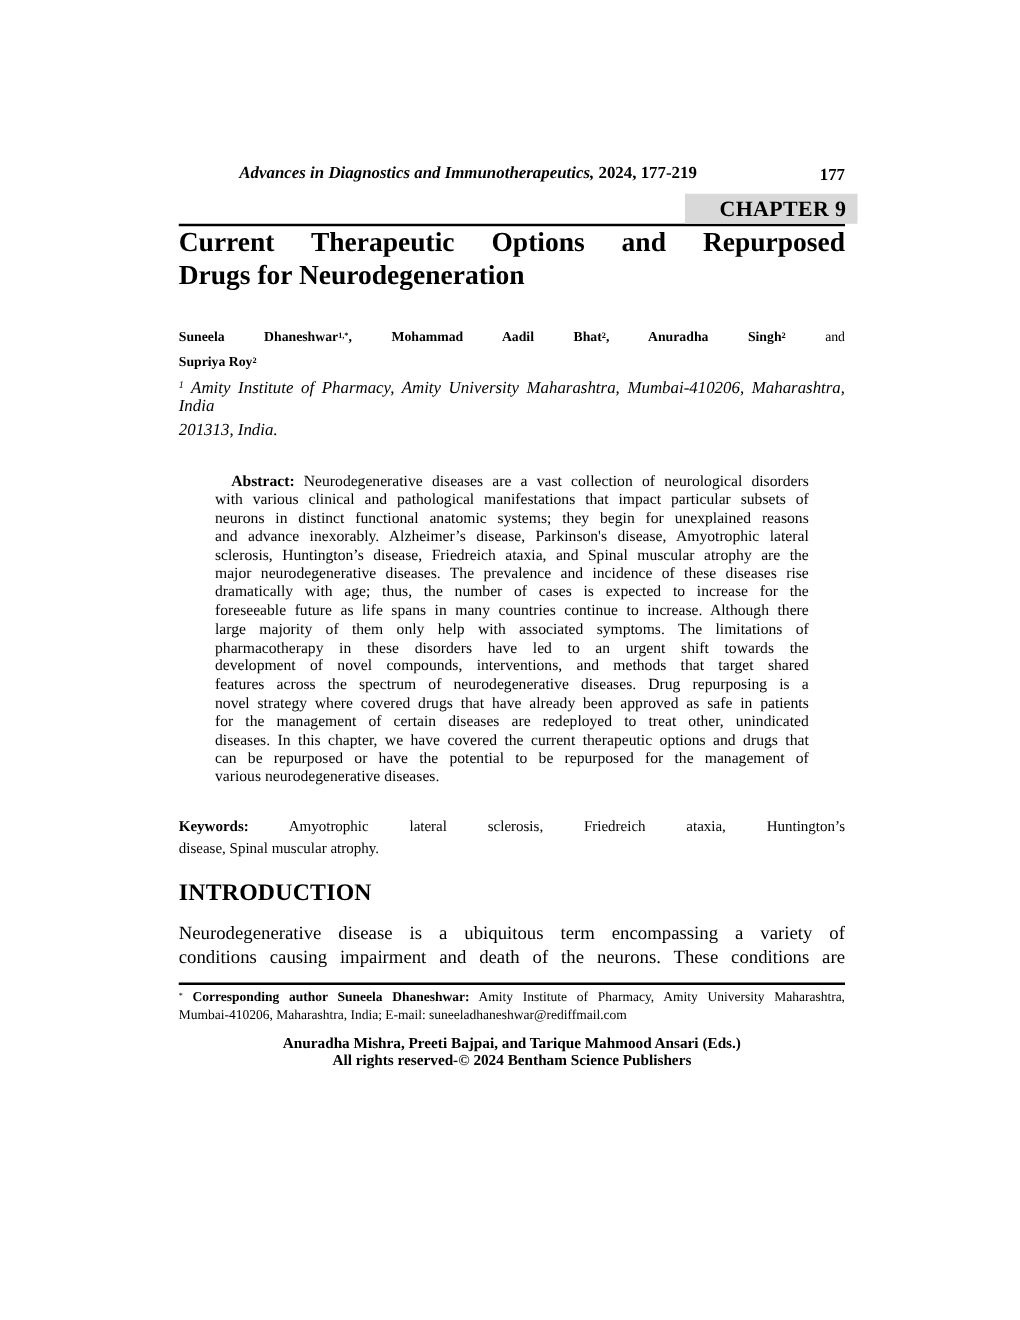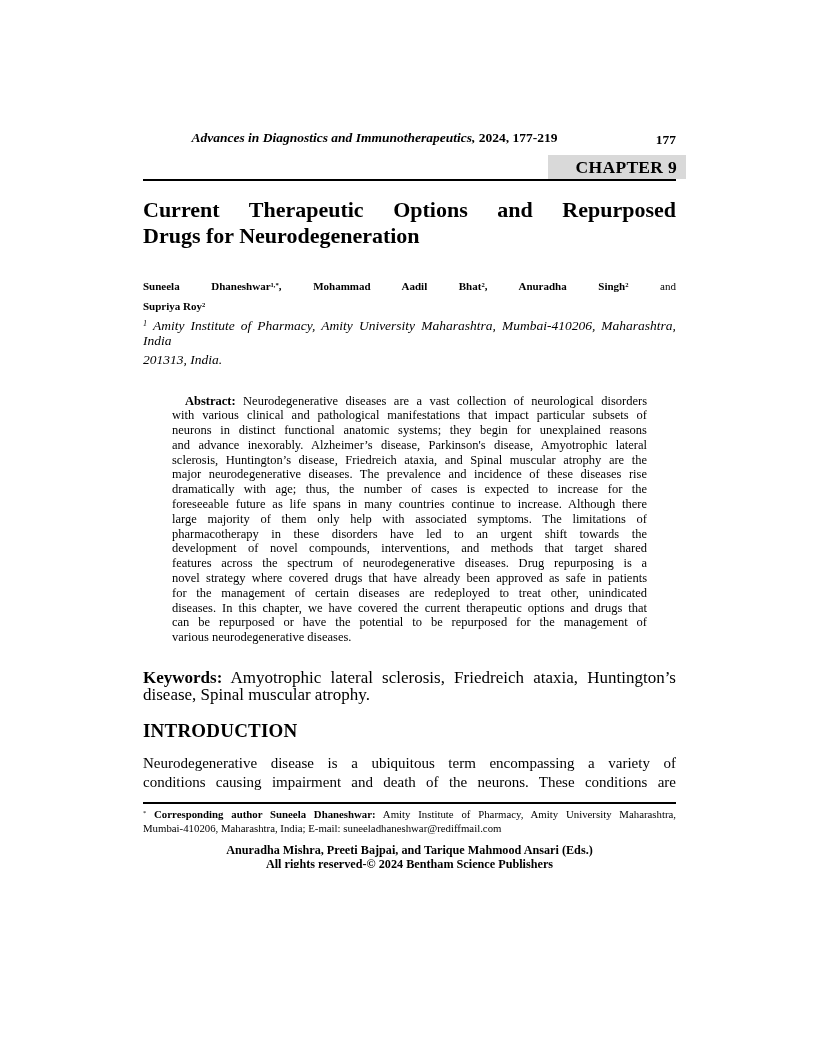--- a/index.html
+++ b/index.html
@@ -53,21 +53,20 @@
     margin-right: -10px;
     vertical-align: bottom;
   }
 
   
   .jline { text-align: justify; text-align-last: justify; }
   .jline.jlast { text-align-last: left; }
 
   
   .chapter-title {
-    margin-top: 16px;
     font-size: 22px;
     font-weight: bold;
     line-height: 26px;
   }
 
   
   .authors {
     margin-top: 27px;
     font-size: 11px;
     font-weight: bold;
@@ -89,21 +88,21 @@
     margin: 26px 29px 0 29px;
     font-size: 12.5px;
     line-height: 14.8px;
   }
   .abstract .first { text-indent: 13px; }
   .abstract .label { font-weight: bold; }
 
   
   .keywords {
     margin-top: 24px;
-    font-size: 17px;
+    font-size: 12px;
     line-height: 17px;
   }
   .keywords .label { font-weight: bold; }
 
   
   .section-heading {
     margin-top: 17px;
     font-size: 19px;
     font-weight: bold;
     letter-spacing: 0.2px;

